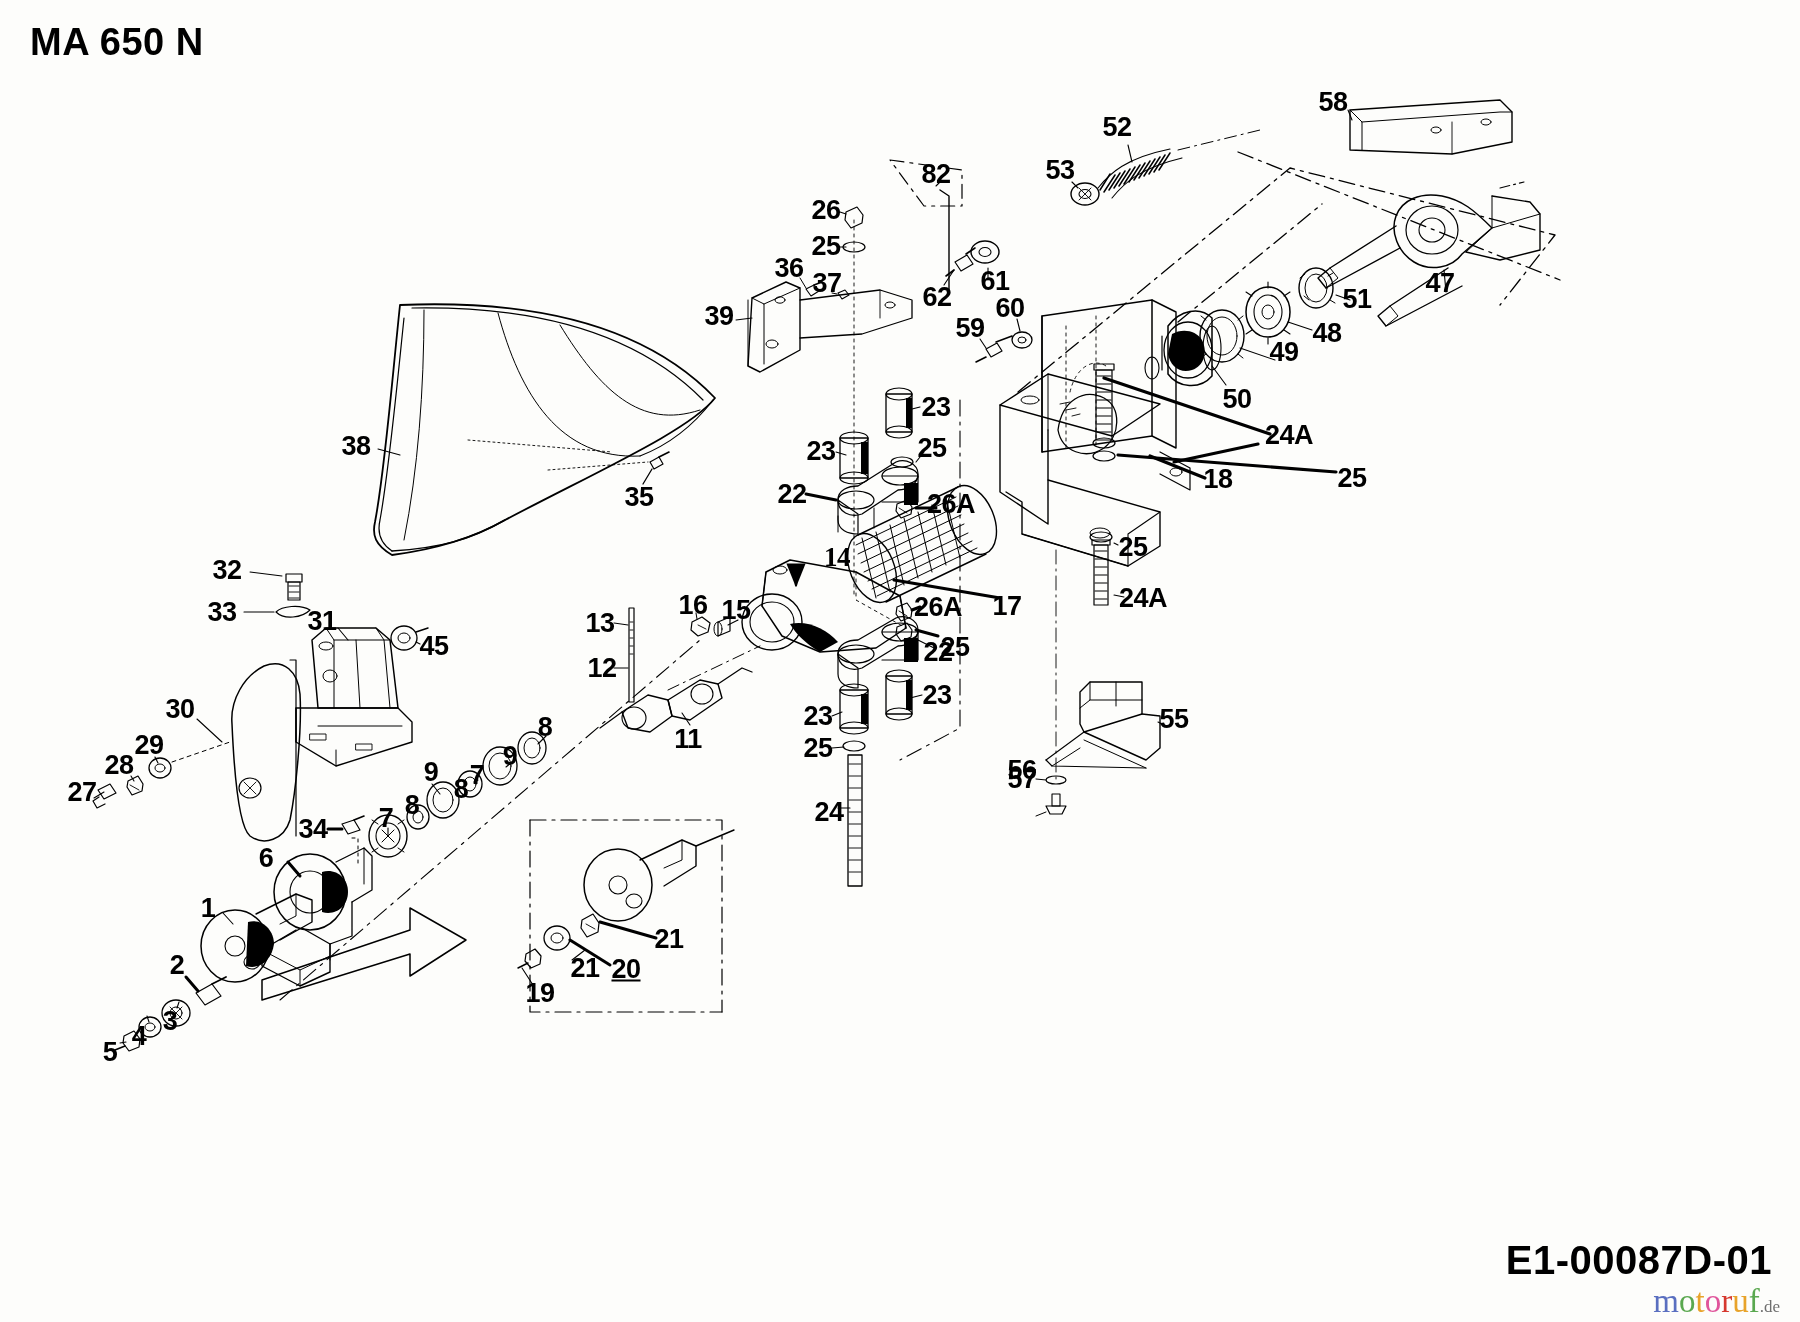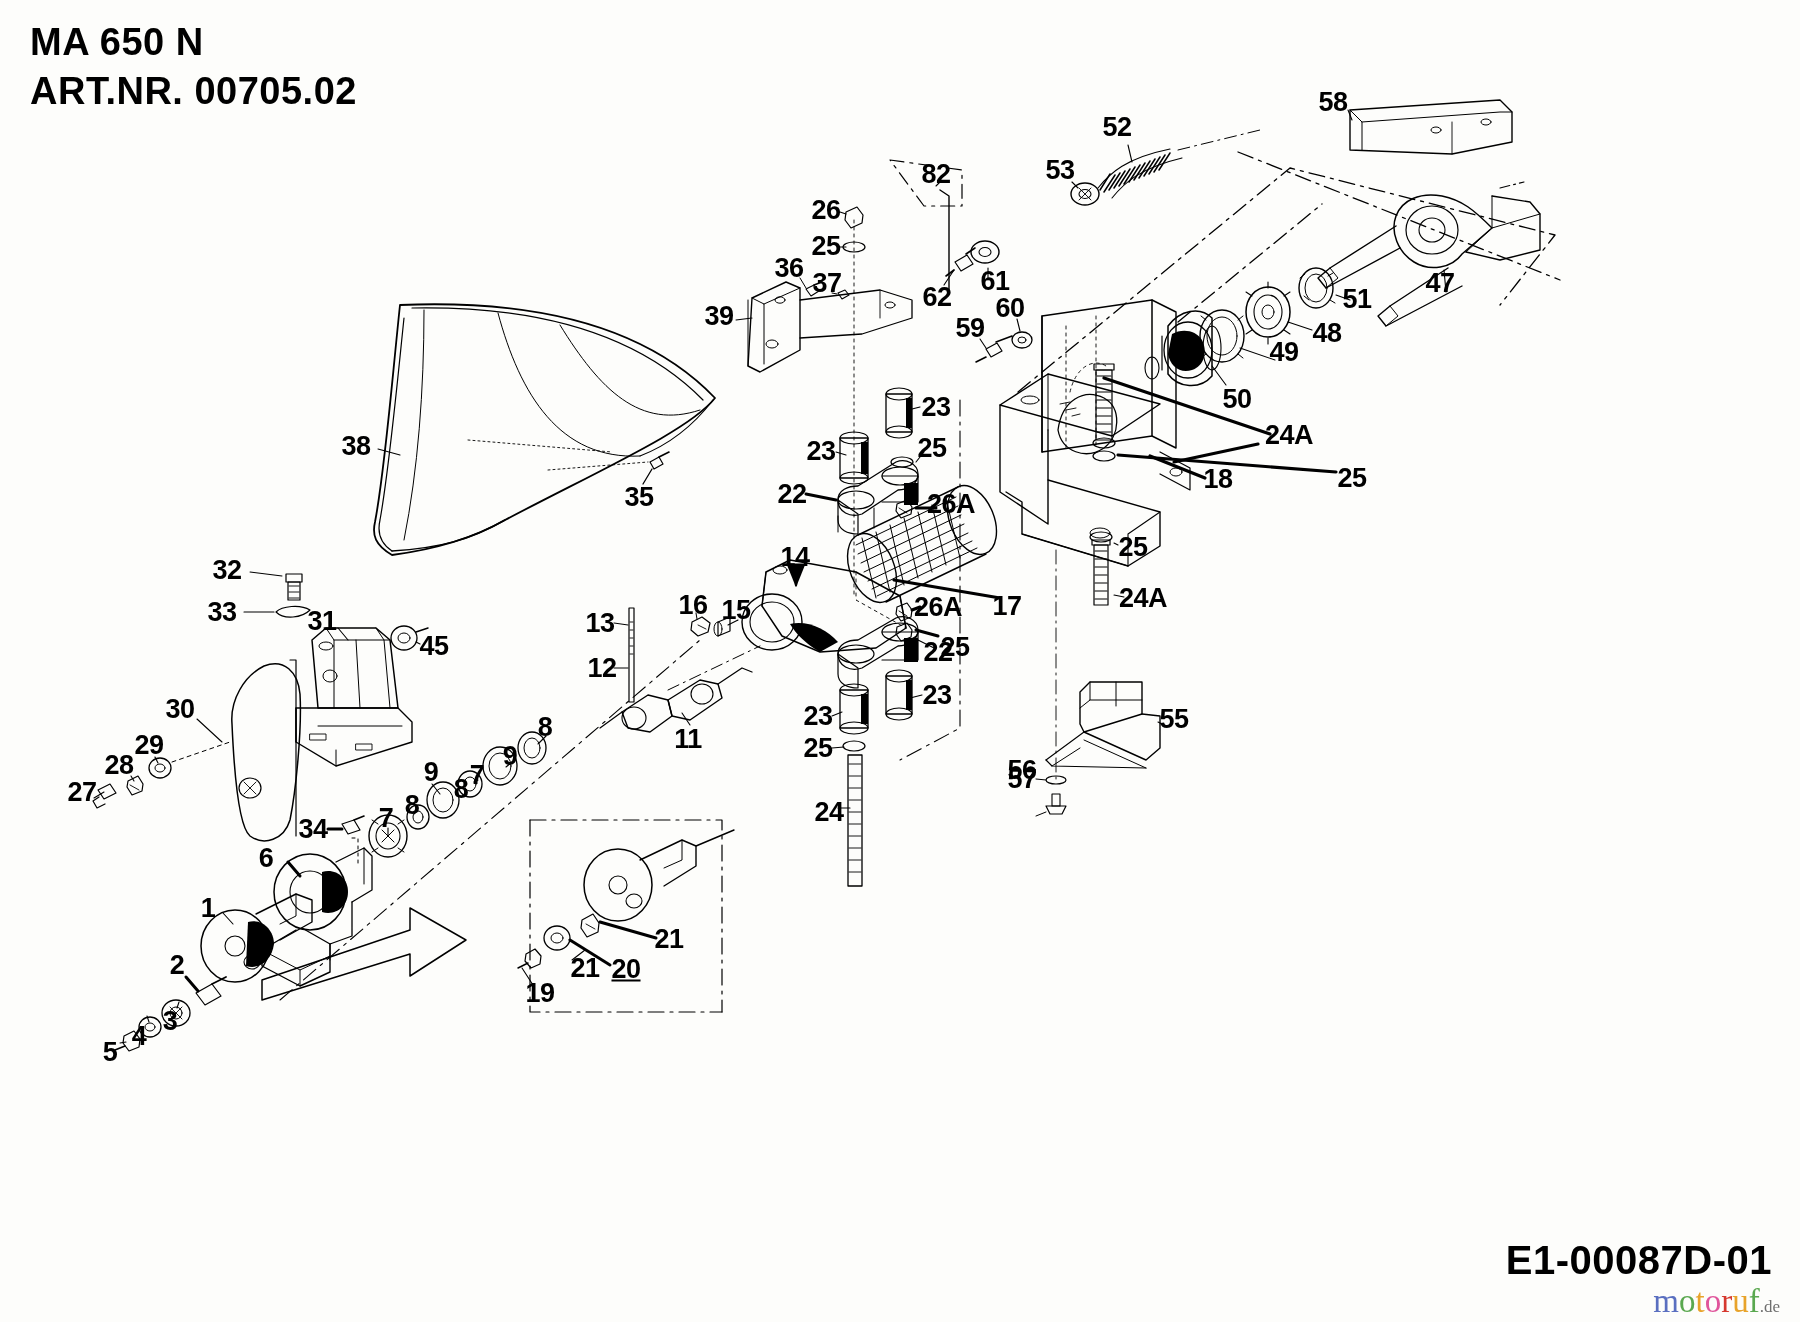--- a/index.html
+++ b/index.html
@@ -70,21 +70,20 @@
   }
   svg.art * { vector-effect: non-scaling-stroke; }
 </style>
 </head>
 <body>
 
 <div id="page">
 
   <div class="title-block">
     <div class="title-line">MA 650 N</div>
-    <div class="title-line">ART.NR. 00705.02</div>
   </div>
 
   <svg class="art" viewBox="0 0 1800 1322">
     <defs>
       <marker id="arrowhd" markerWidth="10" markerHeight="8" refX="9" refY="4" orient="auto">
         <path d="M0,0 L10,4 L0,8 z" fill="#000"></path>
       </marker>
     </defs>
     <g fill="none" stroke="#000" stroke-width="1.6" stroke-linecap="round" stroke-linejoin="round">
 
@@ -633,21 +632,21 @@
       <div class="callout" style="left: 386px; top: 818px;">7</div>
       <div class="callout" style="left: 412px; top: 805px;">8</div>
       <div class="callout" style="left: 461px; top: 789px;">8</div>
       <div class="callout" style="left: 545px; top: 727px;">8</div>
       <div class="callout" style="left: 431px; top: 772px;">9</div>
       <div class="callout" style="left: 510px; top: 756px;">9</div>
       <div class="callout" style="left: 477px; top: 775px;">7</div>
       <div class="callout" style="left: 688px; top: 739px;">11</div>
       <div class="callout" style="left: 602px; top: 668px;">12</div>
       <div class="callout" style="left: 600px; top: 623px;">13</div>
-      <div class="callout" style="left: 795px; top: 557px;">14</div>
+      <div class="callout" style="left: 837px; top: 557px; font-family: Liberation Serif, serif;">14</div>
       <div class="callout" style="left: 736px; top: 610px;">15</div>
       <div class="callout" style="left: 693px; top: 605px;">16</div>
       <div class="callout" style="left: 1007px; top: 606px;">17</div>
       <div class="callout" style="left: 1218px; top: 479px;">18</div>
       <div class="callout" style="left: 540px; top: 993px;">19</div>
       <div class="callout" style="left: 626px; top: 969px; text-decoration: underline;">20</div>
       <div class="callout" style="left: 669px; top: 939px;">21</div>
       <div class="callout" style="left: 585px; top: 968px;">21</div>
       <div class="callout" style="left: 792px; top: 494px;">22</div>
       <div class="callout" style="left: 938px; top: 652px;">22</div>

